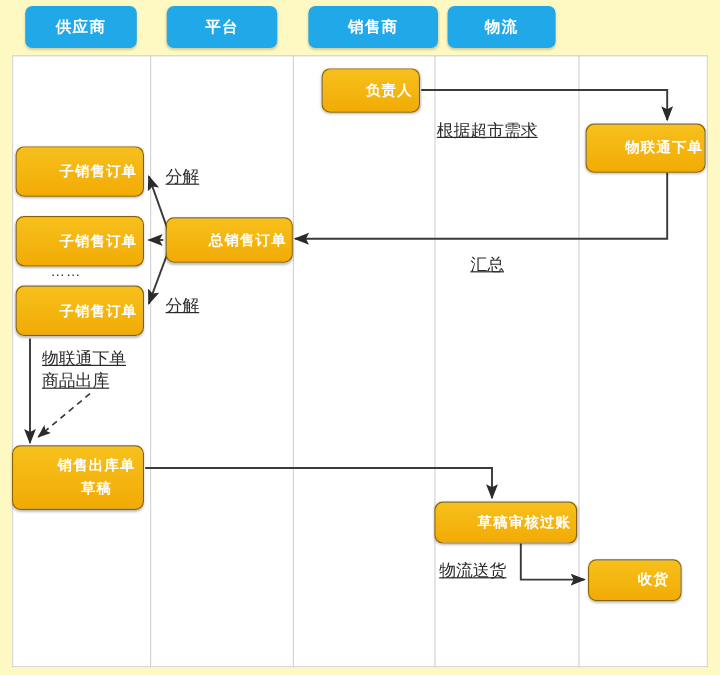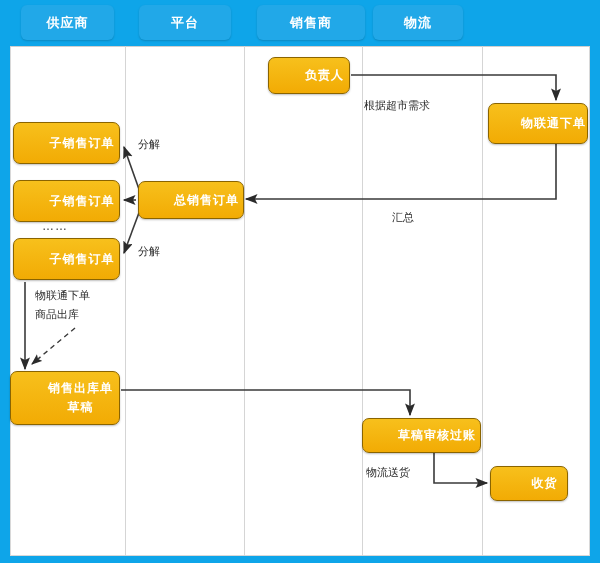--- a/index.html
+++ b/index.html
@@ -7,21 +7,21 @@
     padding: 0;
     background: #ffffff;
   }
   body {
     font-family: "Liberation Sans", "DejaVu Sans", sans-serif;
   }
   #canvas {
     position: relative;
     width: 600px;
     height: 563px;
-    background: #0ea5e9;
+    background: #fef9c3;
     overflow: hidden;
   }
 
   
   .lane-area {
     position: absolute;
     left: 10px;
     top: 46px;
     width: 580px;
     height: 510px;
@@ -72,24 +72,25 @@
     letter-spacing: 1px;
     line-height: 1.55;
     box-shadow: 0 1px 2px rgba(0,0,0,0.25);
     box-sizing: border-box;
     padding-left: 31px;
   }
 
   
   .elabel {
     position: absolute;
-    font-size: 11px;
+    font-size: 14px;
     color: #2b2b2b;
     white-space: nowrap;
     line-height: 1.6;
+    text-decoration: underline;
   }
   .dots {
     position: absolute;
     font-size: 12px;
     color: #333333;
     letter-spacing: 1px;
   }
 
   svg.wires {
     position: absolute;

